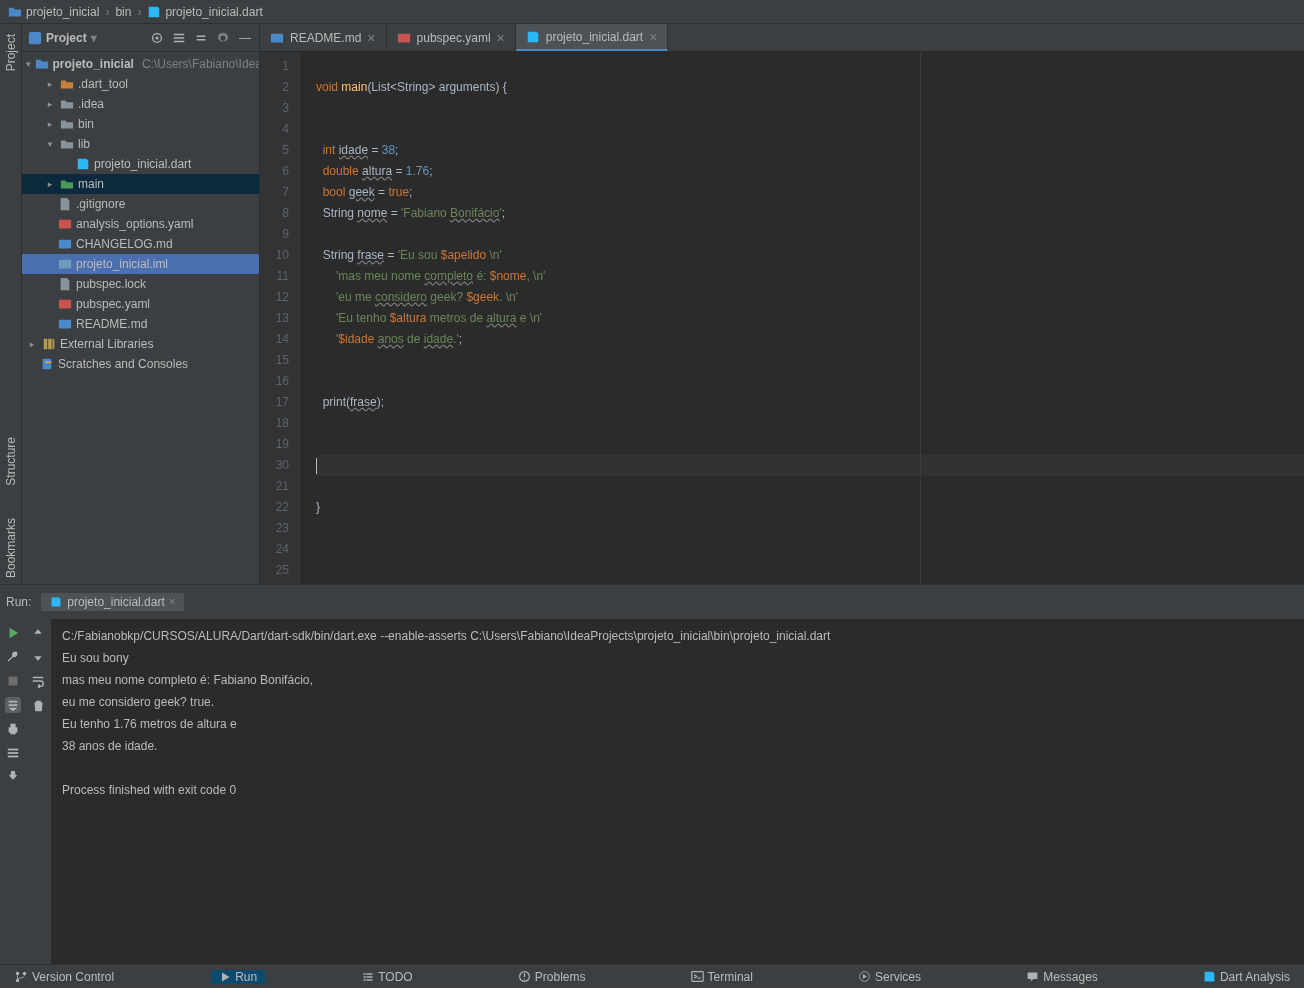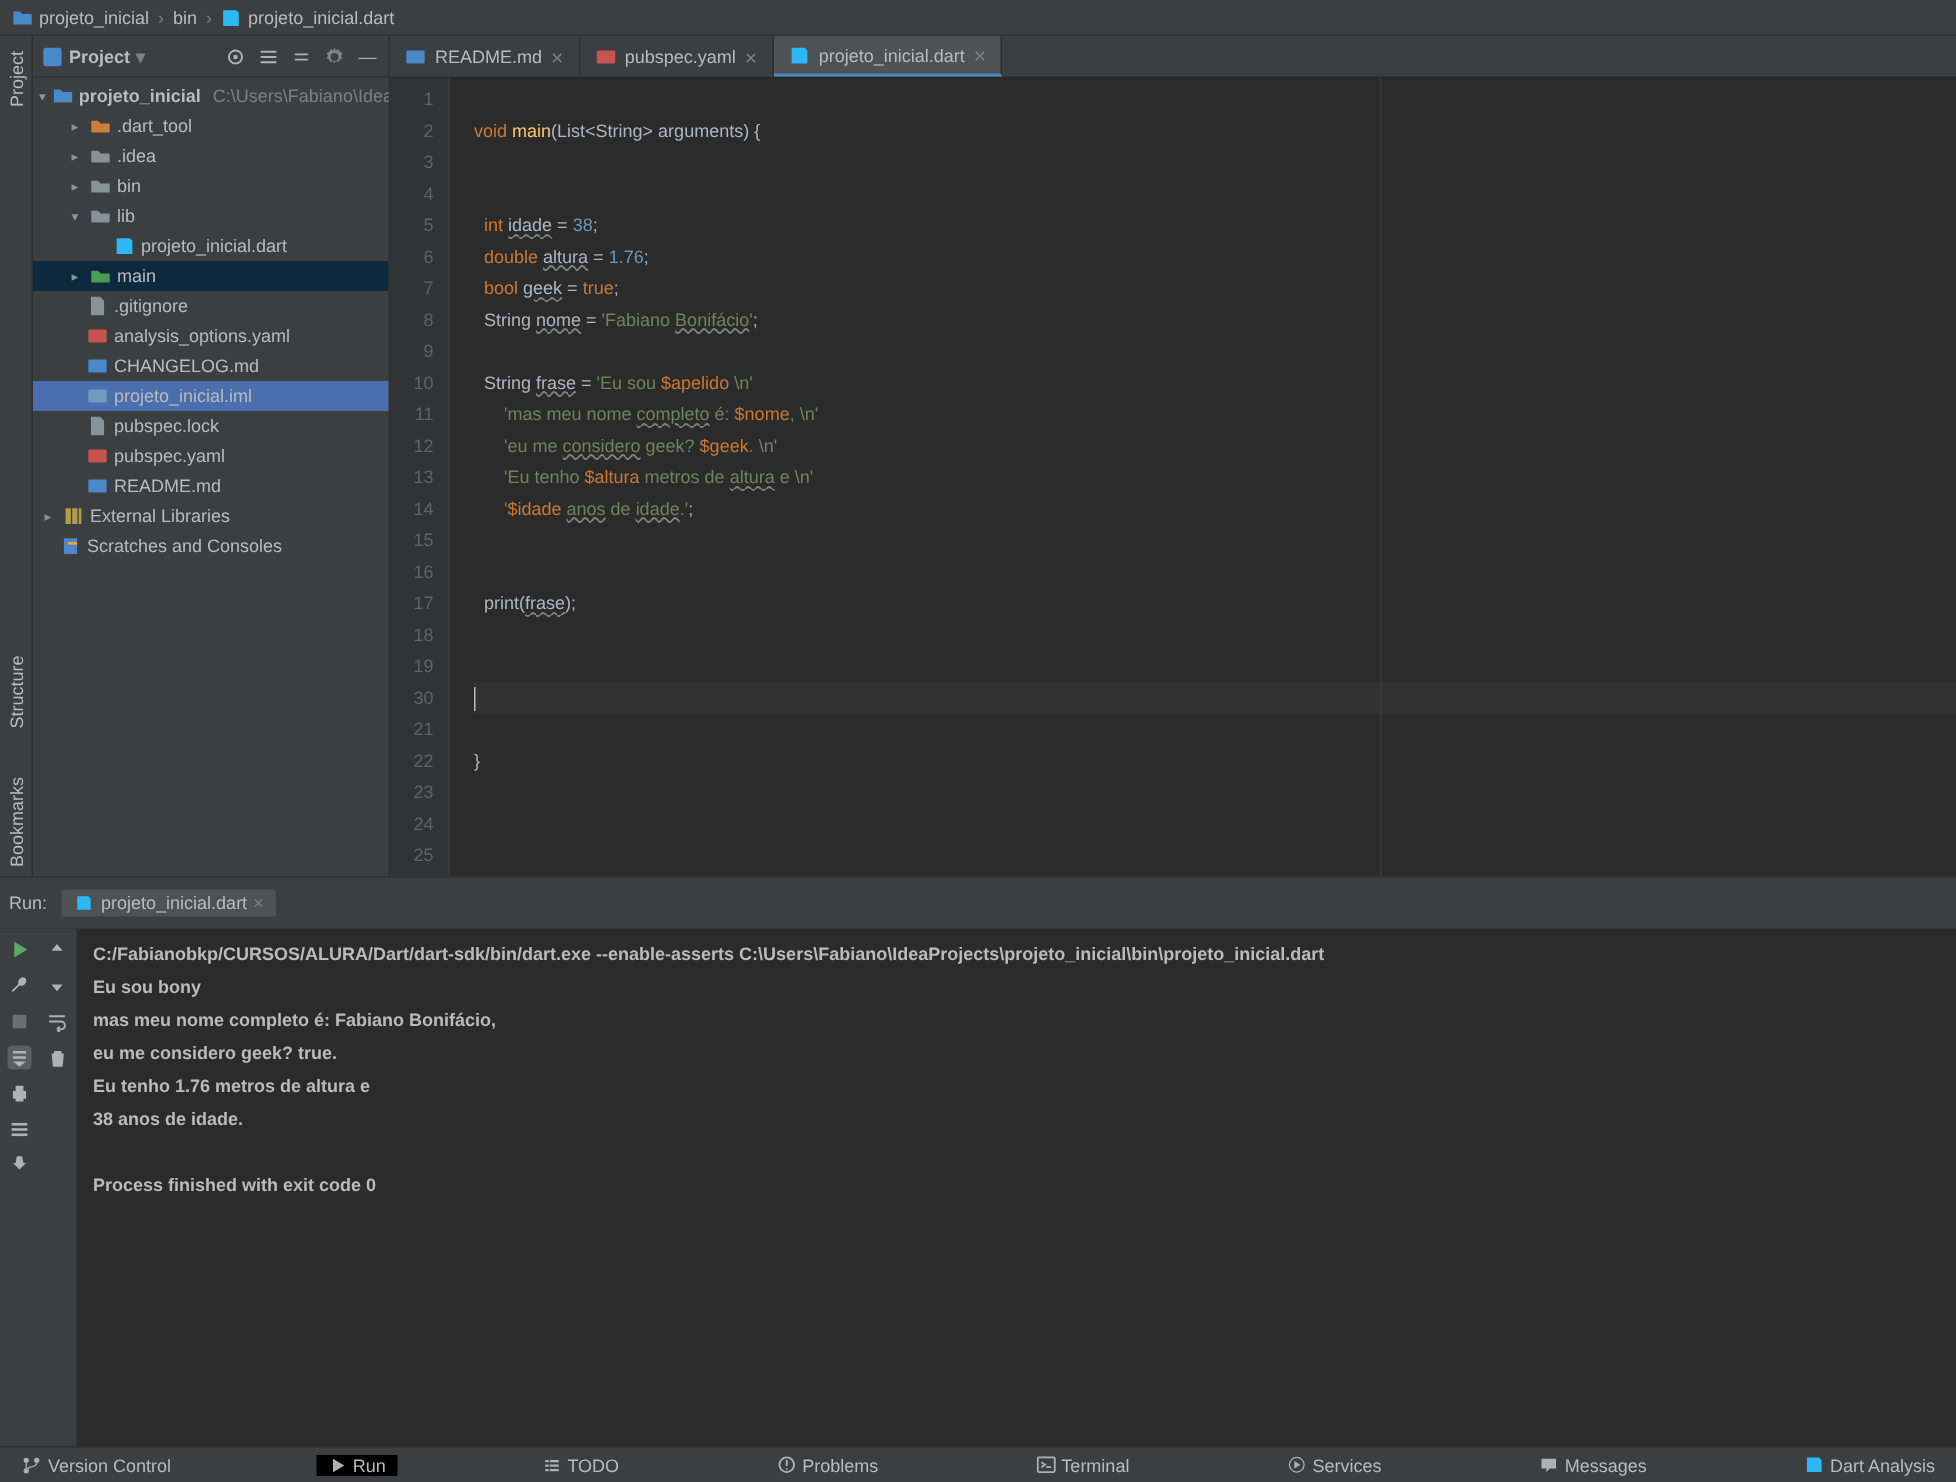--- a/index.html
+++ b/index.html
@@ -81,32 +81,32 @@
   .wavy{text-decoration:underline wavy #808080;}
   .caret{display:inline-block;width:1px;height:16px;background:#bbb;vertical-align:middle;}
 
   
   .run-panel{height:380px;display:flex;flex-direction:column;border-top:1px solid #2d2f30;background:var(--bg-main);}
   .run-header{height:34px;display:flex;align-items:center;background:var(--bg-panel);padding:0 6px;gap:10px;}
   .run-header .title{color:var(--text);}
   .run-tab{display:flex;align-items:center;gap:4px;background:var(--tab-active);padding:2px 8px;border-radius:2px 2px 0 0;}
   .run-tab .close{color:#7f8183;}
 
-  .run-body{flex:1;display:flex;font-weight:bold;}
+  .run-body{flex:1;display:flex;}
   .run-gutter{width:52px;background:var(--bg-panel);border-right:1px solid #2d2f30;display:flex;}
   .run-gutter-col{width:26px;display:flex;flex-direction:column;align-items:center;gap:8px;padding-top:6px;}
   .run-icon{width:16px;height:16px;cursor:pointer;display:flex;align-items:center;justify-content:center;color:#afb1b3;}
   .run-icon.green{color:#59a869;}
   .run-icon.active-bg{background:#5c5f61;border-radius:3px;}
   .console{flex:1;padding:6px 10px;font-family:"JetBrains Mono","Consolas",monospace;font-size:13px;line-height:21px;color:var(--text);white-space:pre;overflow:auto;}
 
   
   .bottom-bar{height:24px;display:flex;align-items:center;background:var(--bg-panel);border-top:1px solid #2d2f30;padding:0 6px;gap:4px;justify-content:space-between;}
   .bottom-item{display:flex;align-items:center;gap:4px;padding:0 8px;color:var(--text);cursor:pointer;}
-  .bottom-item.active{background:#000000;}
+  .bottom-item.active{background:#0c4a6e;}
 
   svg{display:block;}
 </style>
 </head>
 <body>
 
 <div class="breadcrumb">
   <span class="crumb">
     <span class="ico">
         <svg width="14" height="14" viewBox="0 0 16 16">

